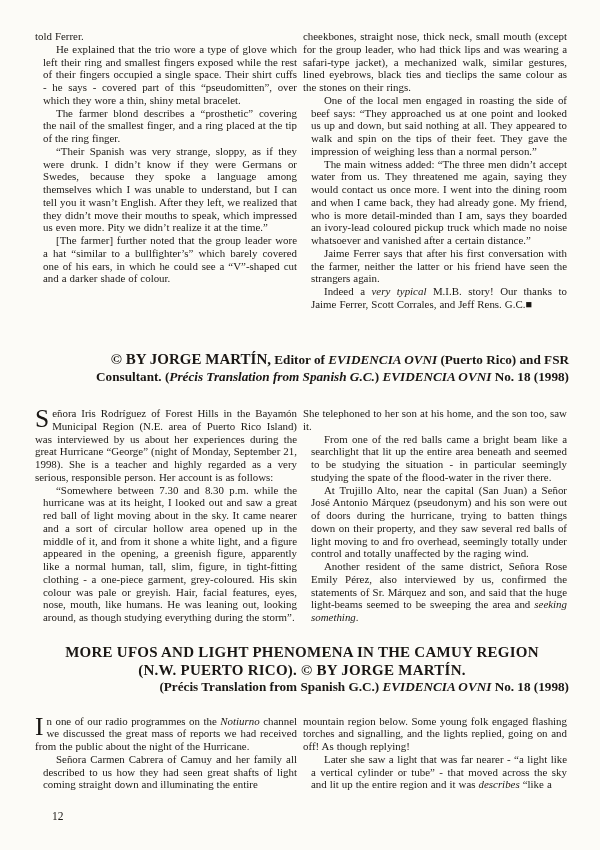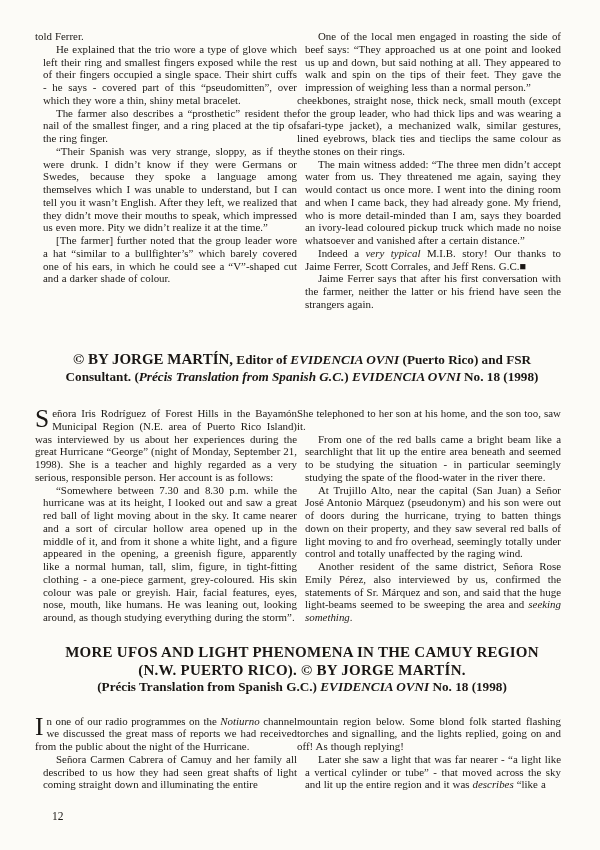--- a/index.html
+++ b/index.html
@@ -12,39 +12,40 @@
     position: relative;
     width: 600px; height: 850px;
     box-sizing: border-box;
     padding: 30px 31px 0 35px;
     background: #fcfbf7;
     color: #1a1714;
   }
   .cols {
     display: grid;
     grid-template-columns: 262px 264px;
+    column-gap: 6px;
   }
   .col {
     font-size: 10.9px;
     line-height: 12.75px;
     text-align: justify;
     word-spacing: 0.3px;
   }
   p.para { margin: 0; }
   p.indent { text-indent: 13px; margin-left: 8px; }
   .it { font-style: italic; }
   .dropcap {
     float: left;
     font-size: 25.5px;
     line-height: 21px;
     padding: 1px 3px 0 0;
   }
   .heading { text-align: center; font-weight: 700; }
   .h-lg { font-size: 15px; line-height: 17.5px; letter-spacing: 0.25px; }
-  .h-sm { font-size: 13.2px; line-height: 16.5px; }
+  .h-sm { font-size: 13.2px; line-height: 16.5px; text-align: right; }
   .lg { font-size: 15px; }
   #sec-mib { min-height: 281px; }
   #h-entity { margin-top: 40px; }
   #sec-entity { margin-top: 22px; min-height: 218px; }
   #h-camuy { margin-top: 19px; }
   #sec-camuy { margin-top: 19px; }
   .page-number {
     position: absolute;
     left: 52px; top: 810px;
     font-size: 11.5px;
@@ -53,30 +54,30 @@
 </style>
 </head>
 <body>
 
 <div class="page">
 
   <section id="sec-mib" class="cols">
     <div class="col">
         <p class="para"><span>told Ferrer.</span></p>
         <p class="para indent"><span>He explained that the trio wore a type of glove which left their ring and smallest fingers exposed while the rest of their fingers occupied a single space. Their shirt cuffs - he says - covered part of this “pseudomitten”, over which they wore a thin, shiny metal bracelet.</span></p>
-        <p class="para indent"><span>The farmer also describes a “prosthetic” resident the nail of the smallest finger, and a ring placed at the tip of the ring finger.</span></p>
+        <p class="para indent"><span>The farmer blond describes a “prosthetic” covering the nail of the smallest finger, and a ring placed at the tip of the ring finger.</span></p>
         <p class="para indent"><span>“Their Spanish was very strange, sloppy, as if they were drunk. I didn’t know if they were Germans or Swedes, because they spoke a language among themselves which I was unable to understand, but I can tell you it wasn’t English. After they left, we realized that they didn’t move their mouths to speak, which impressed us even more. Pity we didn’t realize it at the time.”</span></p>
         <p class="para indent"><span>[The farmer] further noted that the group leader wore a hat “similar to a bullfighter’s” which barely covered one of his ears, in which he could see a “V”-shaped cut and a darker shade of colour.</span></p>
       </div>
     <div class="col">
+        <p class="para"><span>cheekbones, straight nose, thick neck, small mouth (except for the group leader, who had thick lips and was wearing a safari-type jacket), a mechanized walk, similar gestures, lined eyebrows, black ties and tieclips the same colour as the stones on their rings.</span></p>
         <p class="para indent"><span>One of the local men engaged in roasting the side of beef says: “They approached us at one point and looked us up and down, but said nothing at all. They appeared to walk and spin on the tips of their feet. They gave the impression of weighing less than a normal person.”</span></p>
-        <p class="para"><span>cheekbones, straight nose, thick neck, small mouth (except for the group leader, who had thick lips and was wearing a safari-type jacket), a mechanized walk, similar gestures, lined eyebrows, black ties and tieclips the same colour as the stones on their rings.</span></p>
         <p class="para indent"><span>The main witness added: “The three men didn’t accept water from us. They threatened me again, saying they would contact us once more. I went into the dining room and when I came back, they had already gone. My friend, who is more detail-minded than I am, says they boarded an ivory-lead coloured pickup truck which made no noise whatsoever and vanished after a certain distance.”</span></p>
+        <p class="para indent"><span>Jaime Ferrer says that after his first conversation with the farmer, neither the latter or his friend have seen the strangers again.</span></p>
         <p class="para indent"><span>Indeed a </span><span class="it">very typical</span><span> M.I.B. story! Our thanks to Jaime Ferrer, Scott Corrales, and Jeff Rens. G.C.■</span></p>
-        <p class="para indent"><span>Jaime Ferrer says that after his first conversation with the farmer, neither the latter or his friend have seen the strangers again.</span></p>
       </div>
   </section>
 
   <header id="h-entity" class="heading">
     <div class="h-sm"><span class="lg">© BY JORGE MARTÍN,</span><span> Editor of </span><span class="it">EVIDENCIA OVNI</span><span> (Puerto Rico) and FSR</span></div>
     <div class="h-sm"><span>Consultant. (</span><span class="it">Précis Translation from Spanish G.C.</span><span>) </span><span class="it">EVIDENCIA OVNI</span><span> No. 18 (1998)</span></div>
   </header>
 
   <section id="sec-entity" class="cols">
     <div class="col">
@@ -96,20 +97,20 @@
     <div class="h-lg"><span>(N.W. PUERTO RICO). © BY JORGE MARTÍN.</span></div>
     <div class="h-sm"><span>(Précis Translation from Spanish G.C.) </span><span class="it">EVIDENCIA OVNI</span><span> No. 18 (1998)</span></div>
   </header>
 
   <section id="sec-camuy" class="cols">
     <div class="col">
         <p class="para"><span class="dropcap">I</span><span>n one of our radio programmes on the </span><span class="it">Notiurno</span><span> channel we discussed the great mass of reports we had received from the public about the night of the Hurricane.</span></p>
         <p class="para indent"><span>Señora Carmen Cabrera of Camuy and her family all described to us how they had seen great shafts of light coming straight down and illuminating the entire</span></p>
       </div>
     <div class="col">
-        <p class="para"><span>mountain region below. Some blond folk started flashing torches and signalling, and the lights replied, going on and off! As though replying!</span></p>
+        <p class="para"><span>mountain region below. Some young folk engaged flashing torches and signalling, and the lights replied, going on and off! As though replying!</span></p>
         <p class="para indent"><span>Later she saw a light that was far nearer - “a light like a vertical cylinder or tube” - that moved across the sky and lit up the entire region and it was </span><span class="it">describes</span><span> “like a</span></p>
       </div>
   </section>
 
   <span class="page-number">12</span>
 
 </div>
 
 </body></html>

